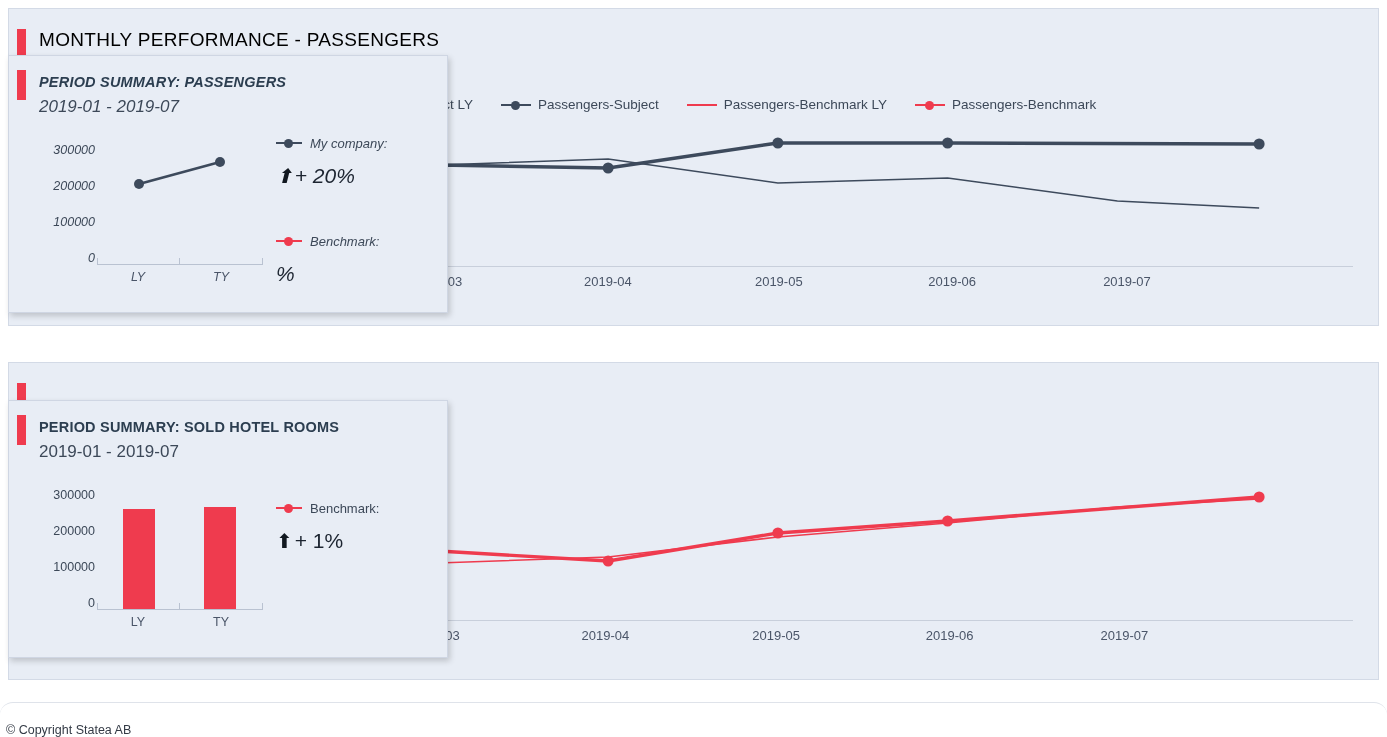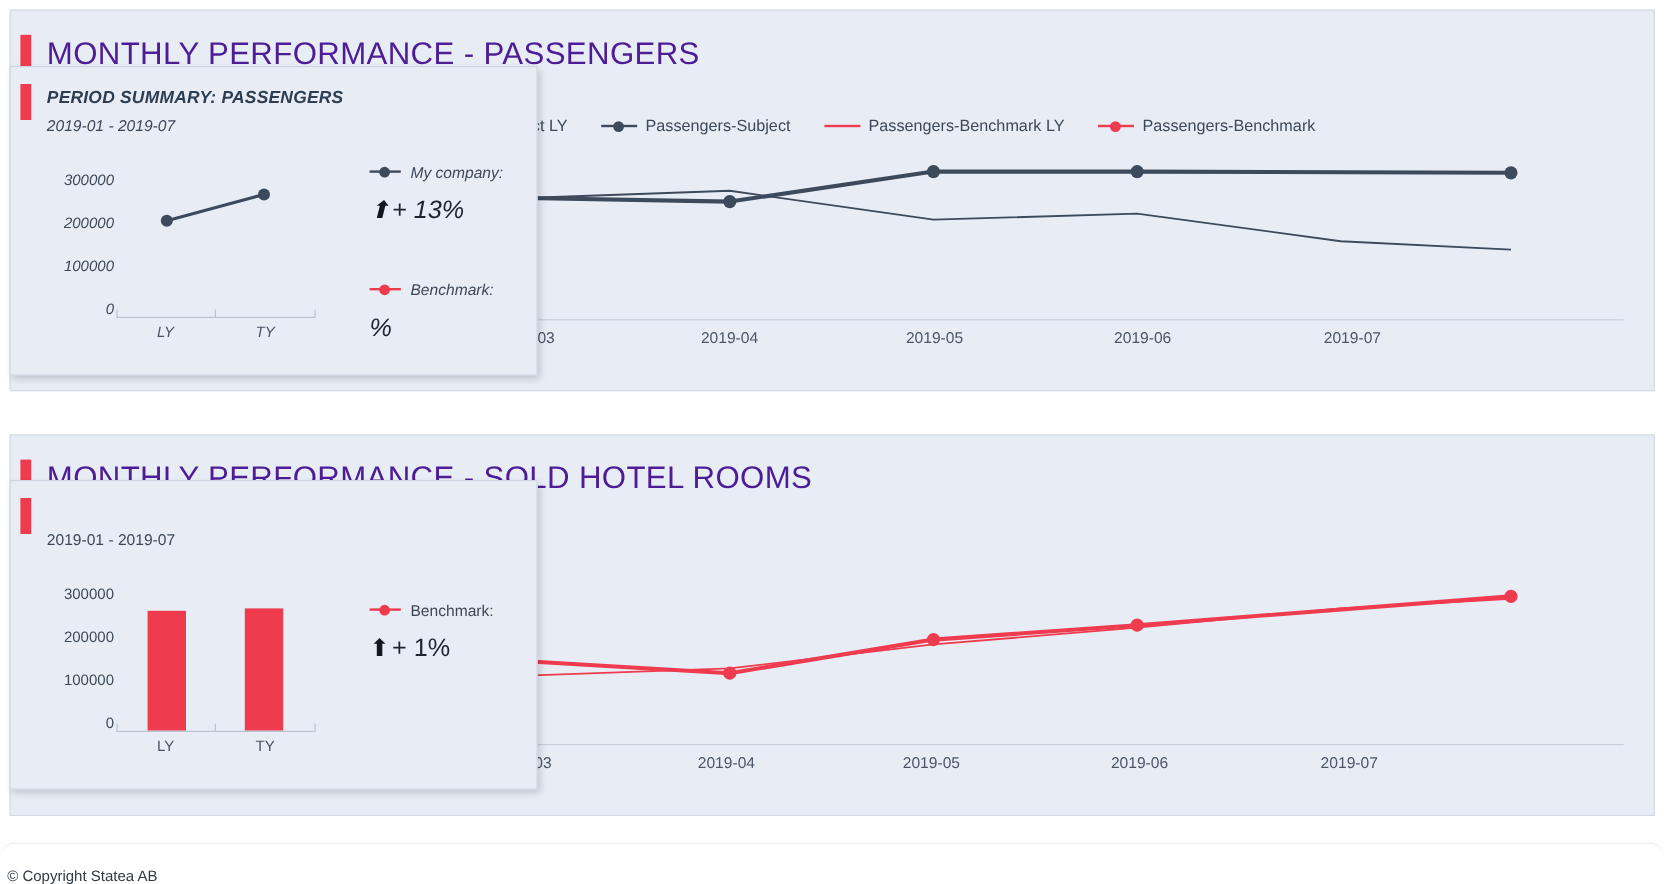--- a/index.html
+++ b/index.html
@@ -33,22 +33,22 @@
     left: 8px;
     top: 20px;
     width: 9px;
     height: 36px;
     background: #ef3b4e;
   }
   .panel-title {
     position: absolute;
     left: 30px;
     top: 20px;
-    font-size: 26px;
-    color: #4c1d95;
+    font-size: 19px;
+    color: #000000;
     letter-spacing: 0.3px;
     white-space: nowrap;
   }
 
   
   .chart-area {
     position: absolute;
     left: 30px;
     right: 25px;
     top: 60px;
@@ -146,21 +146,21 @@
     font-size: 14.5px;
     font-weight: bold;
     color: #2c3e50;
     letter-spacing: 0.2px;
     white-space: nowrap;
   }
   .summary-period {
     position: absolute;
     left: 30px;
     top: 41px;
-    font-size: 13px;
+    font-size: 17px;
     color: #3c4858;
     white-space: nowrap;
   }
 
   .mini-chart {
     position: absolute;
     left: 18px;
     top: 68px;
     width: 250px;
     height: 170px;
@@ -199,21 +199,21 @@
   .mini-xlabel {
     position: absolute;
     top: 146px;
     transform: translateX(-50%);
     font-size: 12.5px;
     color: #4a5568;
   }
 
   .kpi-block {
     position: absolute;
-    left: 299px;
+    left: 267px;
     width: 150px;
   }
   .kpi-legend {
     display: flex;
     align-items: flex-start;
     gap: 8px;
     font-size: 13px;
     color: #3c4858;
   }
   .kpi-swatch {
@@ -357,41 +357,40 @@
     <div class="kpi-block" style="top:78px">
       <div class="kpi-legend">
         <span class="kpi-swatch">
           <span class="ln" style="background:#3d4a5c"></span>
           <span class="dot" style="background:#3d4a5c"></span>
         </span>
         <span class="kpi-label-wrap">My company:</span>
       </div>
       <div class="kpi-value">
         <span class="arrow-up">⬆</span>
-        <span>+ 13%</span>
+        <span>+ 20%</span>
       </div>
     </div>
 
     <div class="kpi-block" style="top:176px">
       <div class="kpi-legend">
         <span class="kpi-swatch">
           <span class="ln" style="background:#ef3b4e"></span>
           <span class="dot" style="background:#ef3b4e"></span>
         </span>
         <span class="kpi-label-wrap">Benchmark:</span>
       </div>
       <div class="kpi-value">
         <span>%</span>
       </div>
     </div>
   </div>
 
   <div class="panel" id="panel-rooms">
     <div class="panel-accent"></div>
-    <div class="panel-title">MONTHLY PERFORMANCE - SOLD HOTEL ROOMS</div>
 
     <div class="chart-area">
 
       <div class="plot">
         <svg viewBox="0 0 1316 135" preserveAspectRatio="none">
 
           <polyline points="60,100 230,88 400,78 570,72 740,52 910,38 1080,22 1222,14" fill="none" stroke="#ef3b4e" stroke-width="1.6"></polyline>
 
           <polyline points="60,88 230,78 400,66 570,76 740,48 910,36 1222,12" fill="none" stroke="#ef3b4e" stroke-width="3.4" stroke-linejoin="round"></polyline>
           <circle cx="400" cy="66" r="5.5" fill="#ef3b4e"></circle>
@@ -408,20 +407,21 @@
         <span style="left:43.1%">2019-04</span>
         <span style="left:56.1%">2019-05</span>
         <span style="left:69.3%">2019-06</span>
         <span style="left:82.6%">2019-07</span>
       </div>
     </div>
   </div>
 
   <div class="summary-card" id="summary-rooms">
     <div class="summary-accent"></div>
+    <div class="summary-title">PERIOD SUMMARY: SOLD HOTEL ROOMS</div>
     <div class="summary-period">2019-01 - 2019-07</div>
 
     <div class="mini-chart">
       <span class="ytick" style="top:26px">300000</span>
       <span class="ytick" style="top:62px">200000</span>
       <span class="ytick" style="top:98px">100000</span>
       <span class="ytick" style="top:134px">0</span>
 
       <div class="mini-plot">
         <svg viewBox="0 0 165 140" preserveAspectRatio="none">

